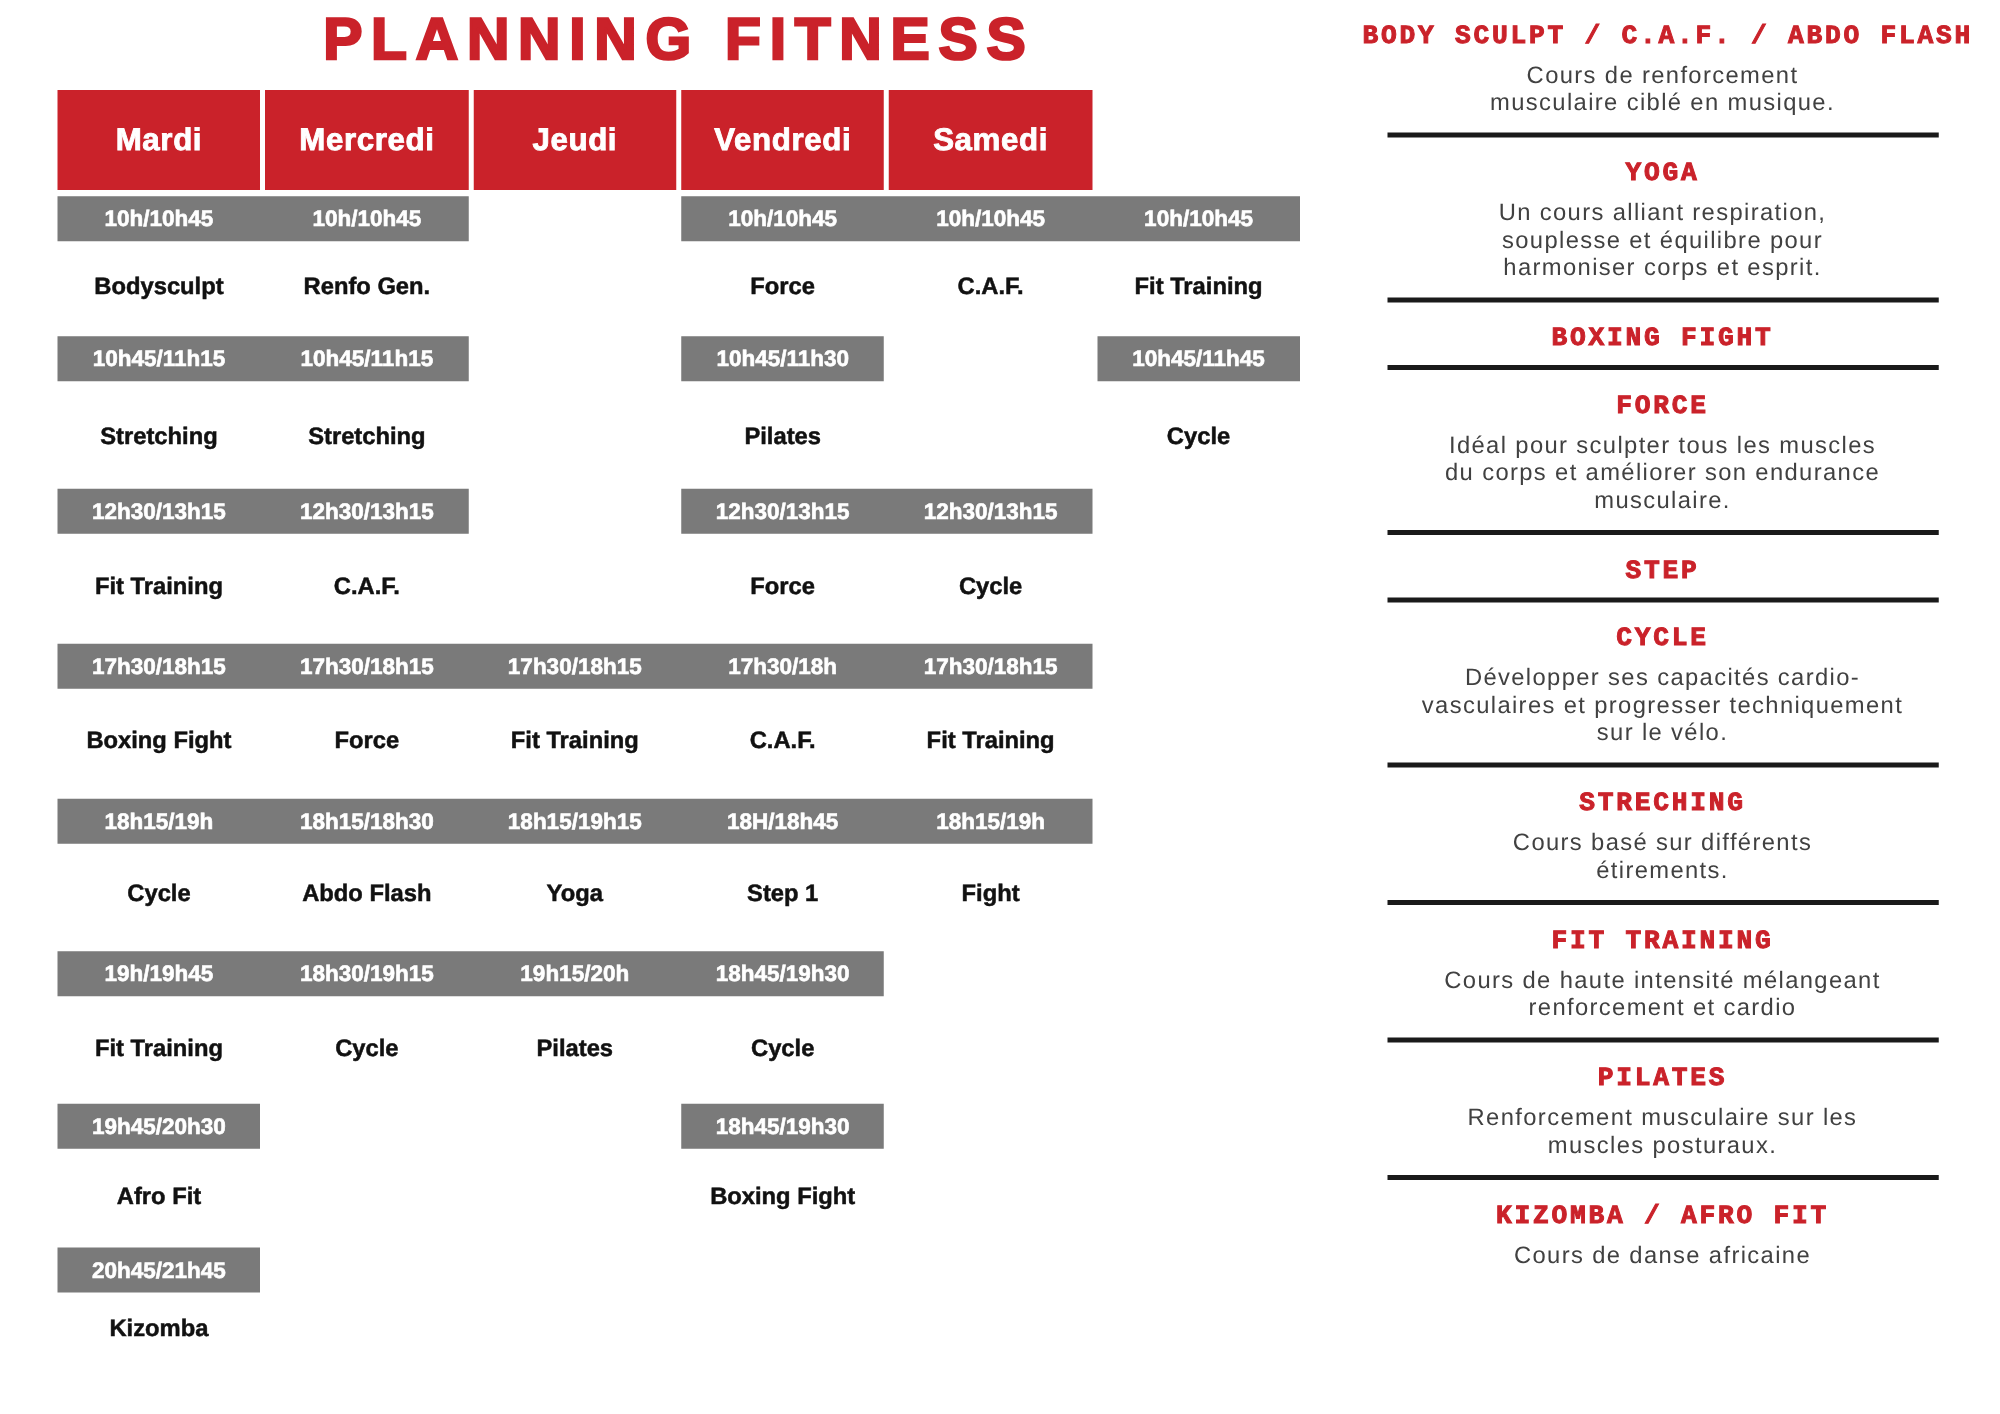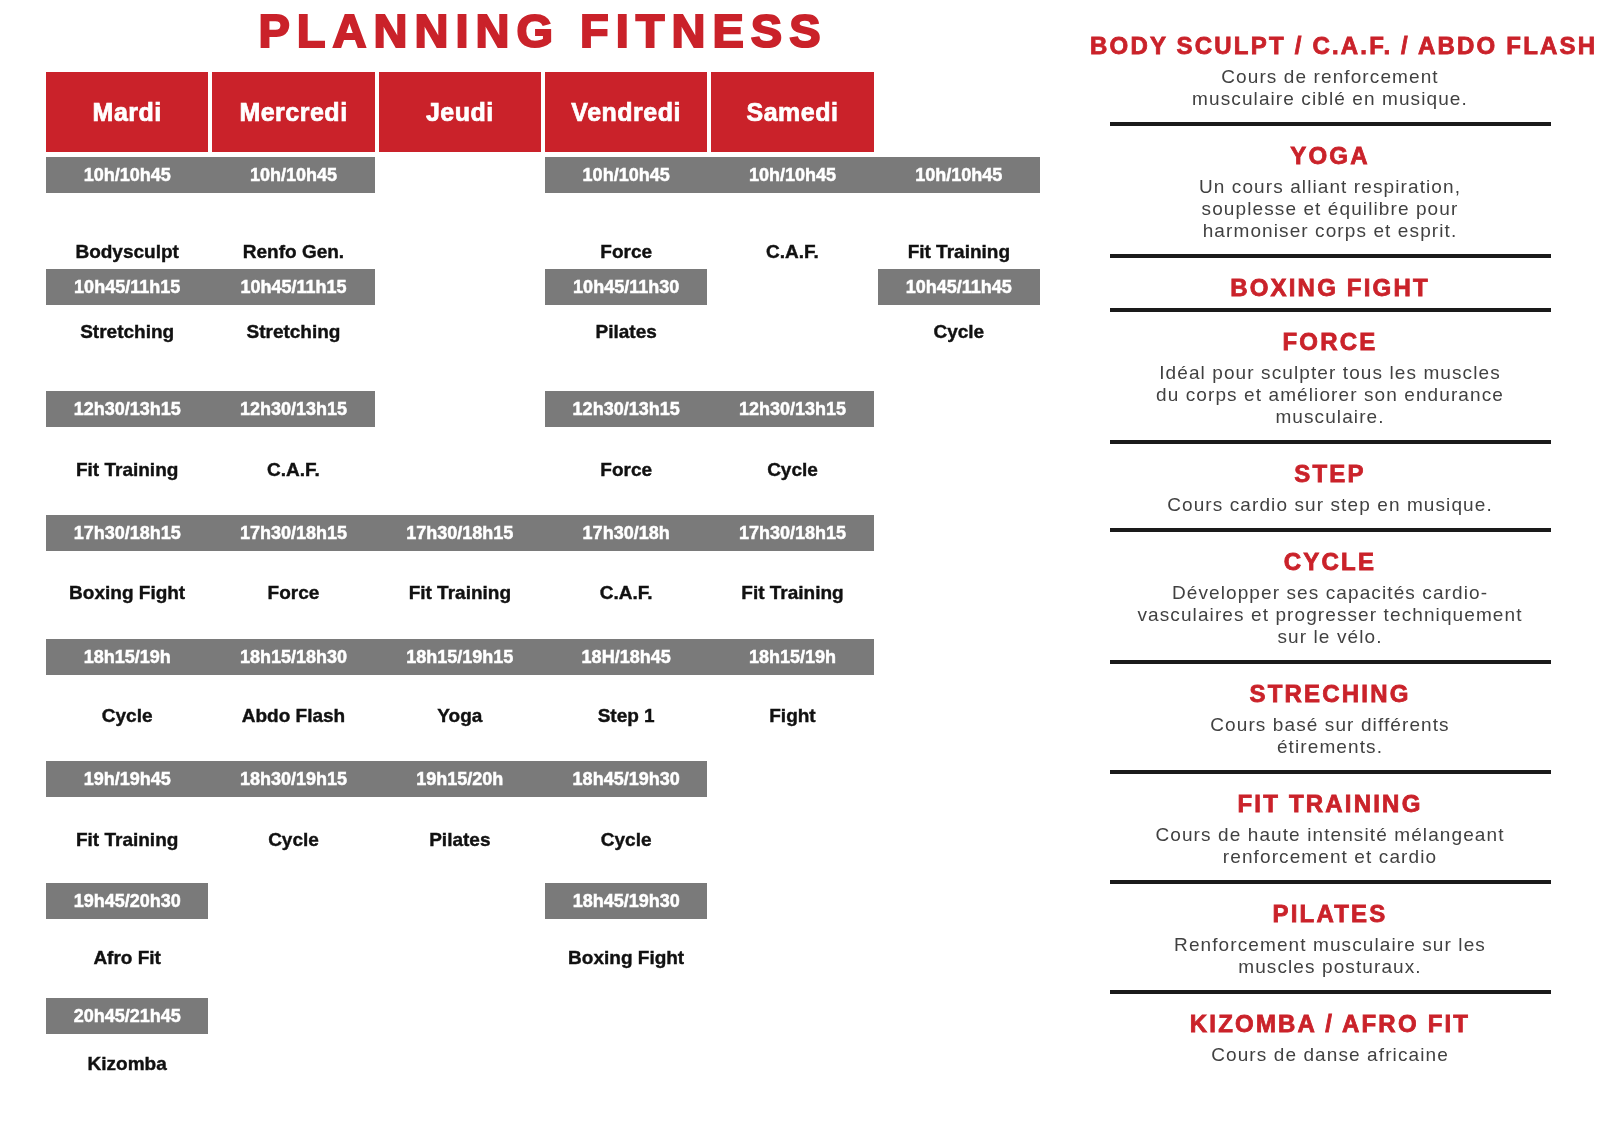--- a/index.html
+++ b/index.html
@@ -35,22 +35,22 @@
     color:#ffffff;text-align:center;font-size:18px;font-weight:700;
     -webkit-text-stroke:.5px currentColor;white-space:nowrap;
   }
   .class-row{position:absolute;left:0;right:0;height:26px;}
   .class-label{
     text-align:center;font-size:19px;line-height:26px;font-weight:700;color:var(--dark);
     -webkit-text-stroke:.4px currentColor;white-space:nowrap;
   }
   .legend{position:absolute;left:1090px;top:16px;width:480px;text-align:center;}
   .legend-heading{
-    font-size:24px;line-height:28px;font-weight:700;color:var(--red);
-    letter-spacing:2.2px;margin:16px 0 6px 0;-webkit-text-stroke:.8px currentColor;white-space:nowrap;
+    font-size:21px;line-height:28px;font-weight:700;color:var(--red);
+    letter-spacing:2.2px;margin:0 0 6px 0;-webkit-text-stroke:.8px currentColor;white-space:nowrap;font-family:Liberation Mono, monospace;
   }
   .legend-desc{margin:0 0 12px 0;}
   .legend-desc .desc-line{
     font-size:19px;line-height:22px;color:var(--desc);letter-spacing:1.1px;
   }
   .legend-hr{height:4px;background:var(--line);width:441px;margin:0 auto 16px auto;}
 </style>
 </head>
 <body>
 
@@ -69,40 +69,40 @@
         <div class="bar" style="grid-column: 1 / span 2; grid-template-columns: repeat(2, 1fr);">
           <div class="time">10h/10h45</div>
           <div class="time">10h/10h45</div>
         </div>
         <div class="bar" style="grid-column: 4 / span 3; grid-template-columns: repeat(3, 1fr);">
           <div class="time">10h/10h45</div>
           <div class="time">10h/10h45</div>
           <div class="time">10h/10h45</div>
         </div>
       </div>
-      <div class="grid class-row" style="top: 145px; margin-top: 22px;">
+      <div class="grid class-row" style="top: 145px;">
         <div class="class-label" style="grid-column: 1 / span 1;">Bodysculpt</div>
         <div class="class-label" style="grid-column: 2 / span 1;">Renfo Gen.</div>
         <div class="class-label" style="grid-column: 4 / span 1;">Force</div>
         <div class="class-label" style="grid-column: 5 / span 1;">C.A.F.</div>
         <div class="class-label" style="grid-column: 6 / span 1;">Fit Training</div>
       </div>
       <div class="grid bar-row" style="top: 197px;">
         <div class="bar" style="grid-column: 1 / span 2; grid-template-columns: repeat(2, 1fr);">
           <div class="time">10h45/11h15</div>
           <div class="time">10h45/11h15</div>
         </div>
         <div class="bar" style="grid-column: 4 / span 1; grid-template-columns: repeat(1, 1fr);">
           <div class="time">10h45/11h30</div>
         </div>
         <div class="bar" style="grid-column: 6 / span 1; grid-template-columns: repeat(1, 1fr);">
           <div class="time">10h45/11h45</div>
         </div>
       </div>
-      <div class="grid class-row" style="top: 247px;">
+      <div class="grid class-row" style="top: 265px;">
         <div class="class-label" style="grid-column: 1 / span 1;">Stretching</div>
         <div class="class-label" style="grid-column: 2 / span 1;">Stretching</div>
         <div class="class-label" style="grid-column: 4 / span 1;">Pilates</div>
         <div class="class-label" style="grid-column: 6 / span 1;">Cycle</div>
       </div>
       <div class="grid bar-row" style="top: 319px;">
         <div class="bar" style="grid-column: 1 / span 2; grid-template-columns: repeat(2, 1fr);">
           <div class="time">12h30/13h15</div>
           <div class="time">12h30/13h15</div>
         </div>
@@ -203,23 +203,20 @@
     <div class="legend-heading">BOXING FIGHT</div>
     <div class="legend-hr"></div>
     <div class="legend-heading">FORCE</div>
     <div class="legend-desc">
       <div class="desc-line">Idéal pour sculpter tous les muscles</div>
       <div class="desc-line">du corps et améliorer son endurance</div>
       <div class="desc-line">musculaire.</div>
     </div>
     <div class="legend-hr"></div>
     <div class="legend-heading">STEP</div>
-    <div class="legend-desc">
-      <div class="desc-line">Cours cardio sur step en musique.</div>
-    </div>
     <div class="legend-hr"></div>
     <div class="legend-heading">CYCLE</div>
     <div class="legend-desc">
       <div class="desc-line">Développer ses capacités cardio-</div>
       <div class="desc-line">vasculaires et progresser techniquement</div>
       <div class="desc-line">sur le vélo.</div>
     </div>
     <div class="legend-hr"></div>
     <div class="legend-heading">STRECHING</div>
     <div class="legend-desc">

